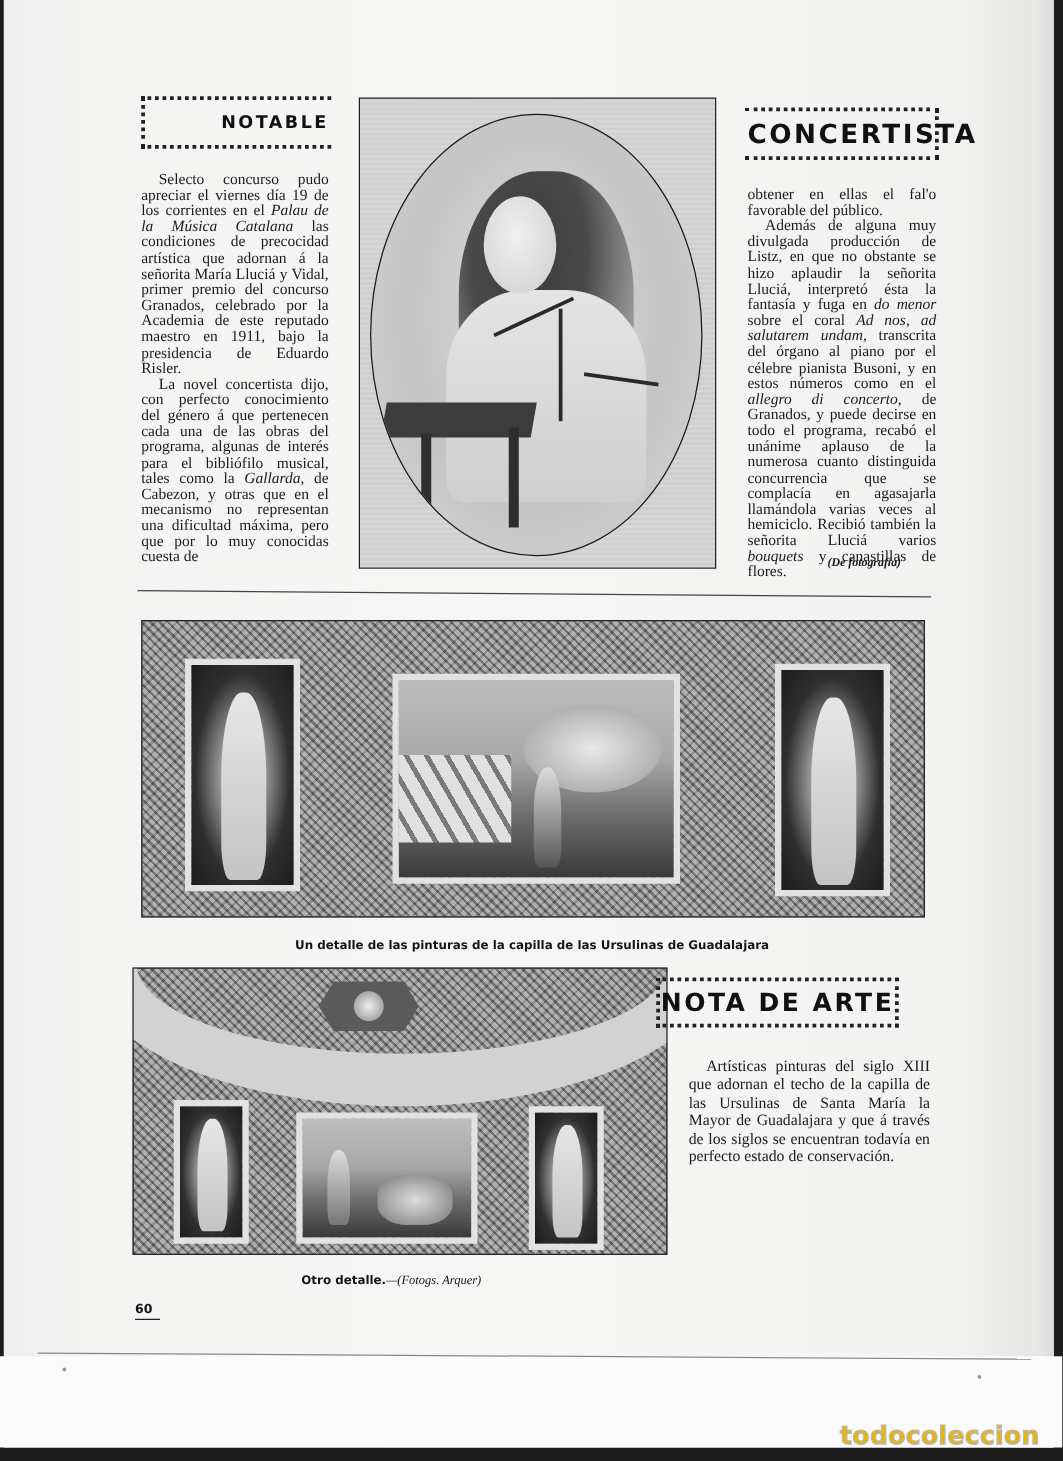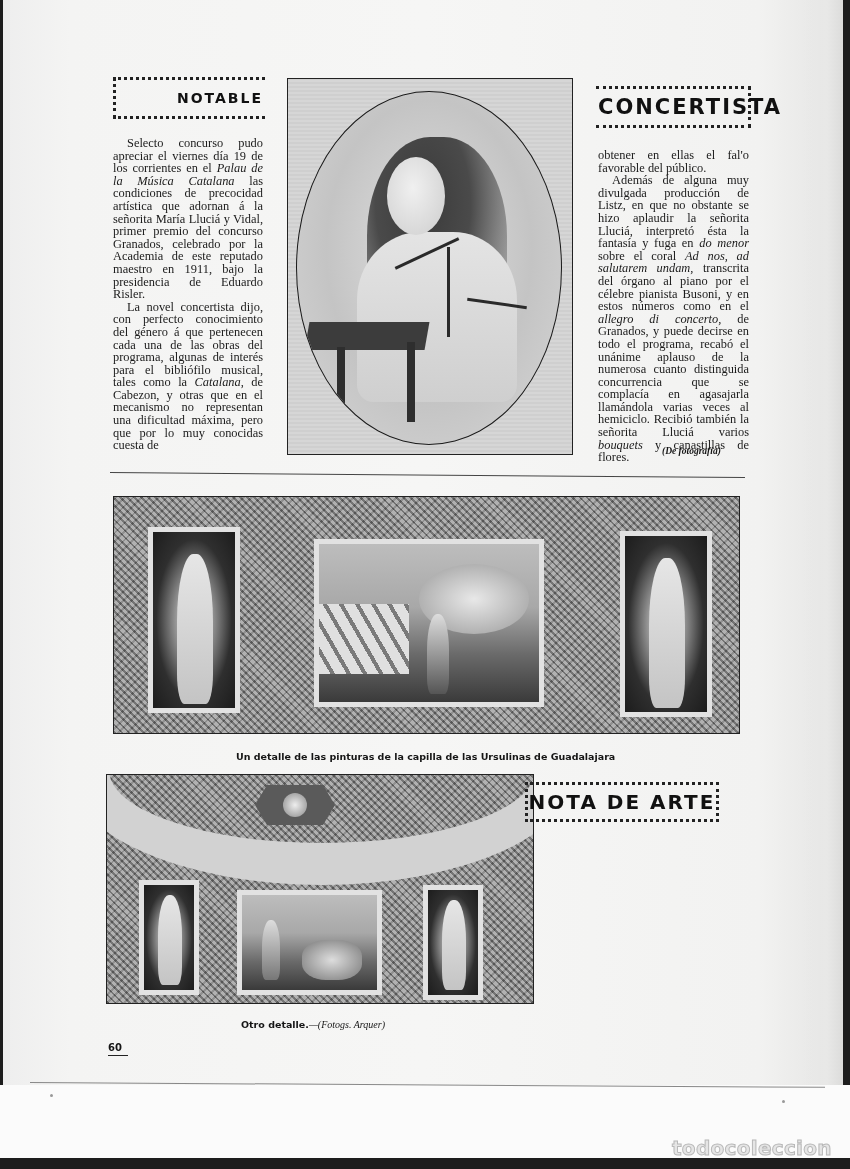--- a/index.html
+++ b/index.html
@@ -74,21 +74,21 @@
   .figure { position:absolute; border-radius:45% 45% 20% 20%; background:linear-gradient(180deg,#e6e6e6,#c4c4c4); }
   .caption {
     position:absolute; font-family:"DejaVu Sans", "Liberation Sans", sans-serif;
     font-size:9.5px; font-weight:bold; color:#151515; white-space:nowrap;
   }
   .caption i { font-family:"Liberation Serif", serif; font-weight:normal; font-style:italic; font-size:10px; }
   .rule { position:absolute; height:1px; background:#444; }
   .watermark {
     position:absolute; left:672px; top:1136px;
     font-family:"DejaVu Sans", "Liberation Sans", sans-serif; font-weight:bold; font-size:20px;
-    color:#e5e5e5; -webkit-text-stroke:1px #b8b8b8; letter-spacing:0.3px;
+    color:#eab308; -webkit-text-stroke:1px #b8b8b8; letter-spacing:0.3px;
   }
   .speck { position:absolute; width:3px; height:3px; border-radius:50%; background:#999; }
 </style>
 </head>
 <body>
 
 <div class="page">
   <div class="page-edge"></div>
 </div>
 <div class="bottom-strip"></div>
@@ -96,21 +96,21 @@
 
 <div class="banner left-open" style="left:113px;top:77px;width:152px;height:42px;font-size:14px;justify-content:flex-end;padding-right:2px;">
   <span>NOTABLE</span>
 </div>
 <div class="banner right-open" style="left:596px;top:86px;width:155px;height:42px;font-size:21px;justify-content:flex-start;padding-left:2px;">
   <span>CONCERTISTA</span>
 </div>
 
 <div class="col-text" id="col-left" style="left:113px;top:137px;width:150px;">
     <p>Selecto concurso pudo apreciar el viernes día 19 de los corrientes en el <i>Palau de la Música Catalana</i> las condiciones de precocidad artística que adornan á la señorita María Lluciá y Vidal, primer premio del concurso Granados, celebrado por la Academia de este reputado maestro en 1911, bajo la presidencia de Eduardo Risler.</p>
-    <p>La novel concertista dijo, con perfecto conocimiento del género á que pertenecen cada una de las obras del programa, algunas de interés para el bibliófilo musical, tales como la <i>Catalana</i>, de Cabezon, y otras que en el mecanismo no representan una dificultad máxima, pero que por lo muy conocidas cuesta de</p>
+    <p>La novel concertista dijo, con perfecto conocimiento del género á que pertenecen cada una de las obras del programa, algunas de interés para el bibliófilo musical, tales como la <i>Gallarda</i>, de Cabezon, y otras que en el mecanismo no representan una dificultad máxima, pero que por lo muy conocidas cuesta de</p>
   </div>
 
 <div class="photo portrait">
   <div class="oval">
     <div class="hair"></div>
     <div class="dress"></div>
     <div class="stripe" style="left:95px;top:160px;width:70px;transform:rotate(-25deg);"></div>
     <div class="stripe" style="left:150px;top:155px;width:3px;height:90px;"></div>
     <div class="stripe" style="left:170px;top:210px;width:60px;transform:rotate(8deg);"></div>
     <div class="face"></div>
@@ -164,20 +164,21 @@
   </div>
 </div>
 <div class="caption" style="left:241px;top:1019px;">
   <span>Otro detalle.</span><i>—(Fotogs. Arquer)</i>
 </div>
 
 <div class="banner" style="left:525px;top:782px;width:194px;height:40px;font-size:20px;">
   <span>NOTA DE ARTE</span>
 </div>
 <div class="col-text" id="col-arte" style="left:551px;top:846px;width:193px;font-size:12.6px;line-height:14.4px;">
+    <p>Artísticas pinturas del siglo XIII que adornan el techo de la capilla de las Ursulinas de Santa María la Mayor de Guadalajara y que á través de los siglos se encuentran todavía en perfecto estado de conservación.</p>
   </div>
 
 <div class="caption" style="left:108px;top:1042px;font-size:10px;border-bottom:1px solid #222;padding-bottom:2px;width:20px;">
   <span>60</span>
 </div>
 
 <div class="speck" style="left:50px;top:1094px;"></div>
 <div class="speck" style="left:782px;top:1100px;"></div>
 
 <div class="watermark">todocoleccion</div>

